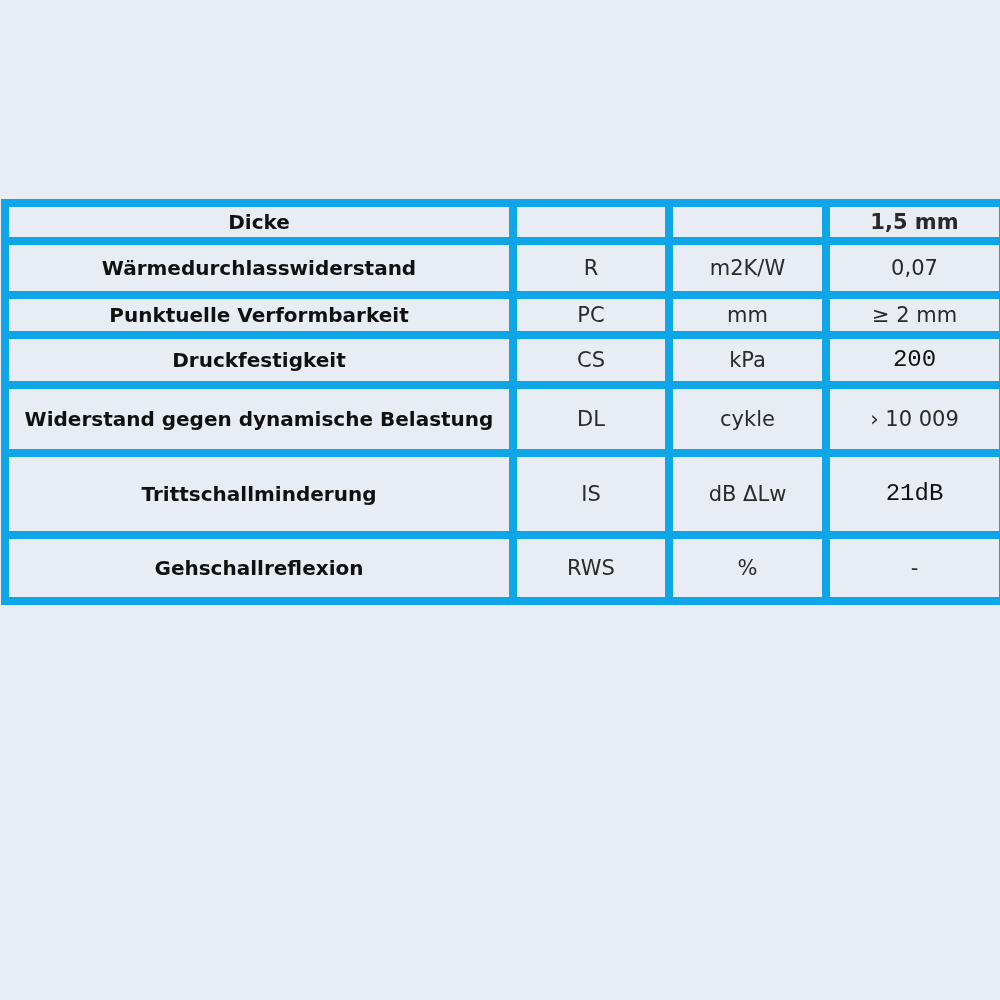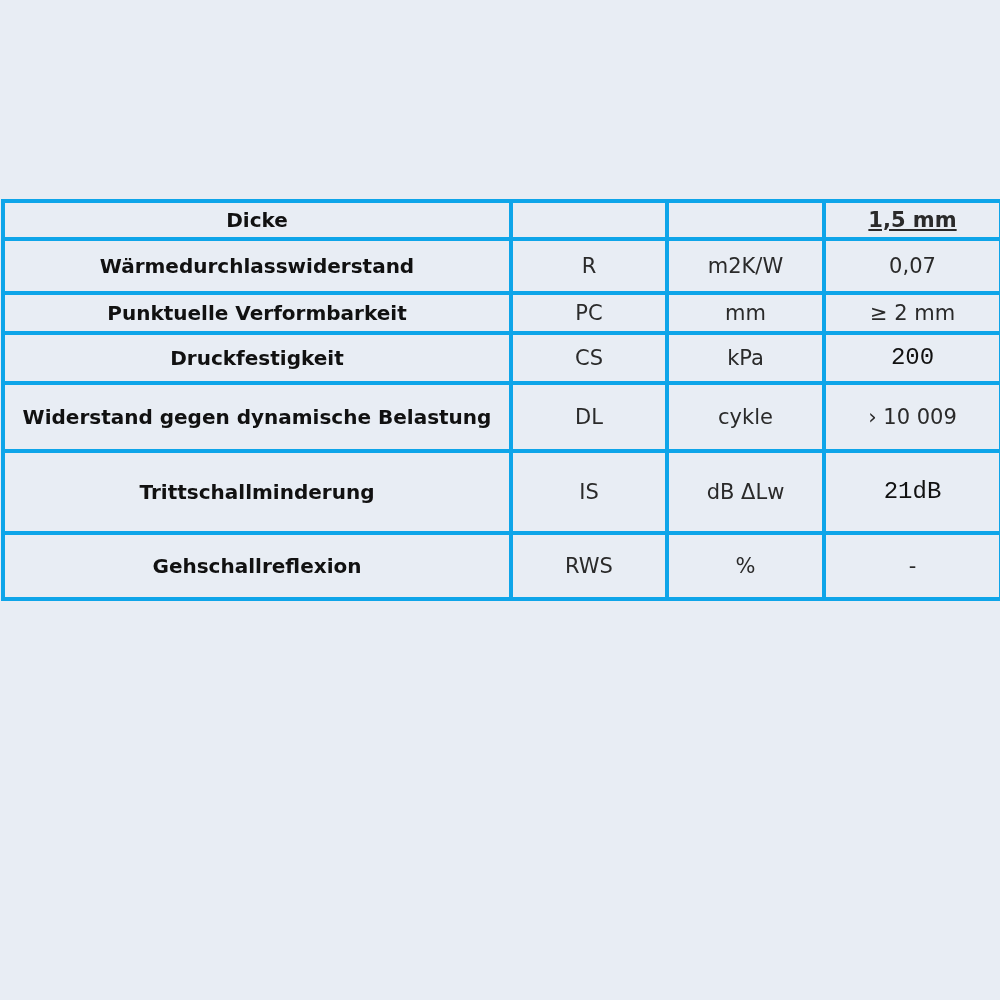--- a/index.html
+++ b/index.html
@@ -12,42 +12,42 @@
     }
     .tbl {
       position: absolute;
       left: 1px; top: 199px;
       width: 998px;
       border-collapse: collapse;
       table-layout: fixed;
       background: #e8edf4;
     }
     .tbl td {
-      border: 4px solid #0ea5e9;
+      border: 8px solid #0ea5e9;
       text-align: center;
       vertical-align: middle;
       padding: 0;
       color: #1a1a1a;
       font-size: 22px;
       line-height: 24px;
     }
     .tbl td.prop {
       font-family: "DejaVu Sans", sans-serif;
       font-weight: bold;
       font-size: 20px;
       line-height: 24px;
       color: #111;
     }
     .tbl td.sym, .tbl td.unit, .tbl td.val {
       font-family: "DejaVu Sans", sans-serif;
       font-size: 21px;
       color: #2a2a2a;
     }
     .tbl td.val.plain { font-family: Liberation Mono, monospace; font-size: 24px; color: #111; }
-    .head-val { font-weight: bold; text-decoration: underline; }
+    .head-val { font-weight: bold; }
   </style>
 </head>
 <body>
 
 <table class="tbl">
   <colgroup>
     <col style="width:508px">
       <col style="width:156px">
       <col style="width:157px">
       <col style="width:177px">

